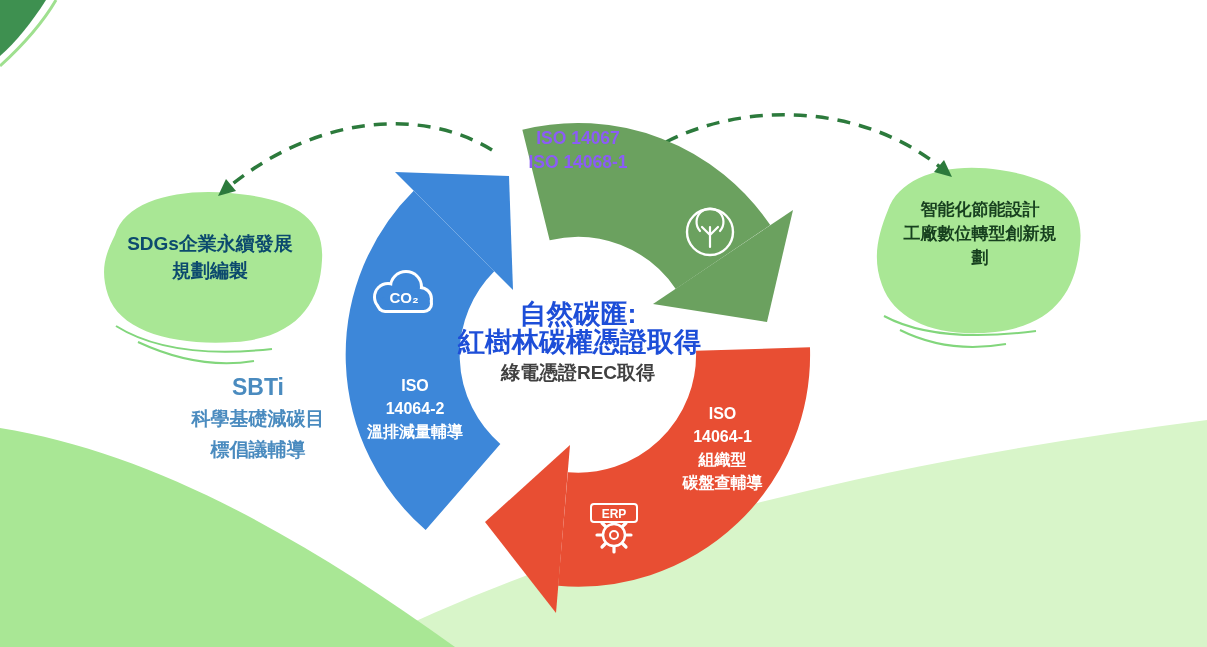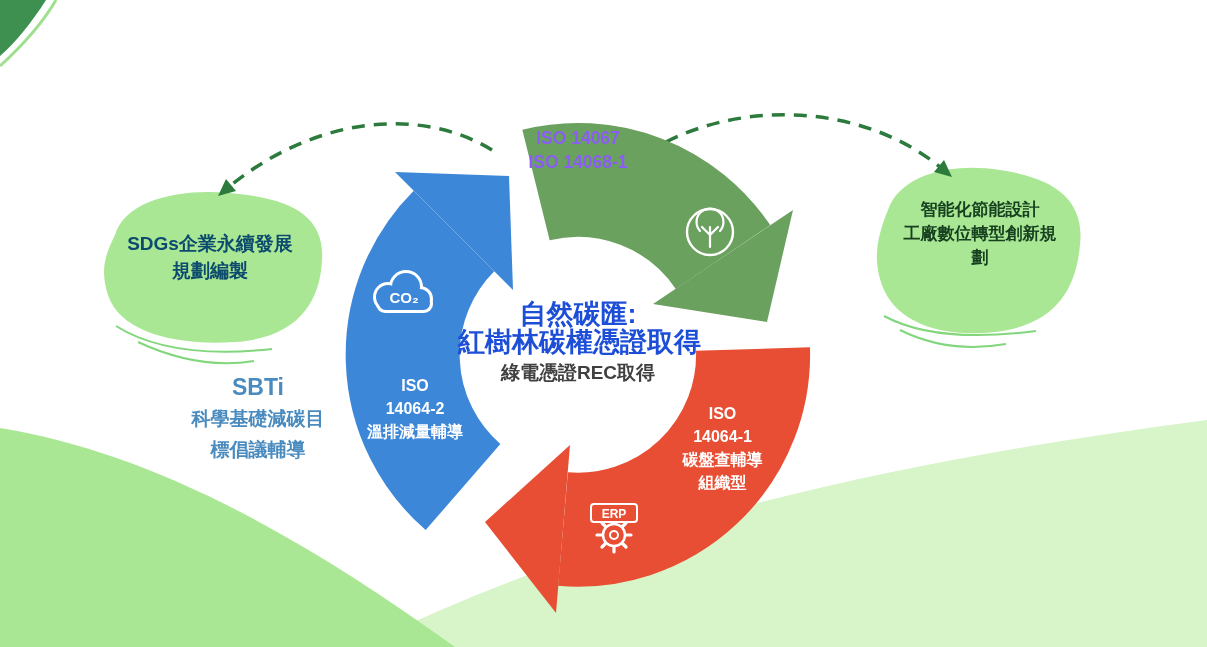--- a/index.html
+++ b/index.html
@@ -102,22 +102,22 @@
 
   <div class="txt blue-label">
     <div>ISO</div>
     <div>14064-2</div>
     <div>溫排減量輔導</div>
   </div>
 
   <div class="txt red-label">
     <div>ISO</div>
     <div>14064-1</div>
+    <div>組織型</div>
     <div>碳盤查輔導</div>
-    <div>組織型</div>
   </div>
 
   <div class="txt center-label">
     <div class="l12">自然碳匯:</div>
     <div class="l12">紅樹林碳權憑證取得</div>
     <div class="l3">綠電憑證REC取得</div>
   </div>
 
   <div class="txt left-blob-label">
     <div>SDGs企業永續發展</div>

